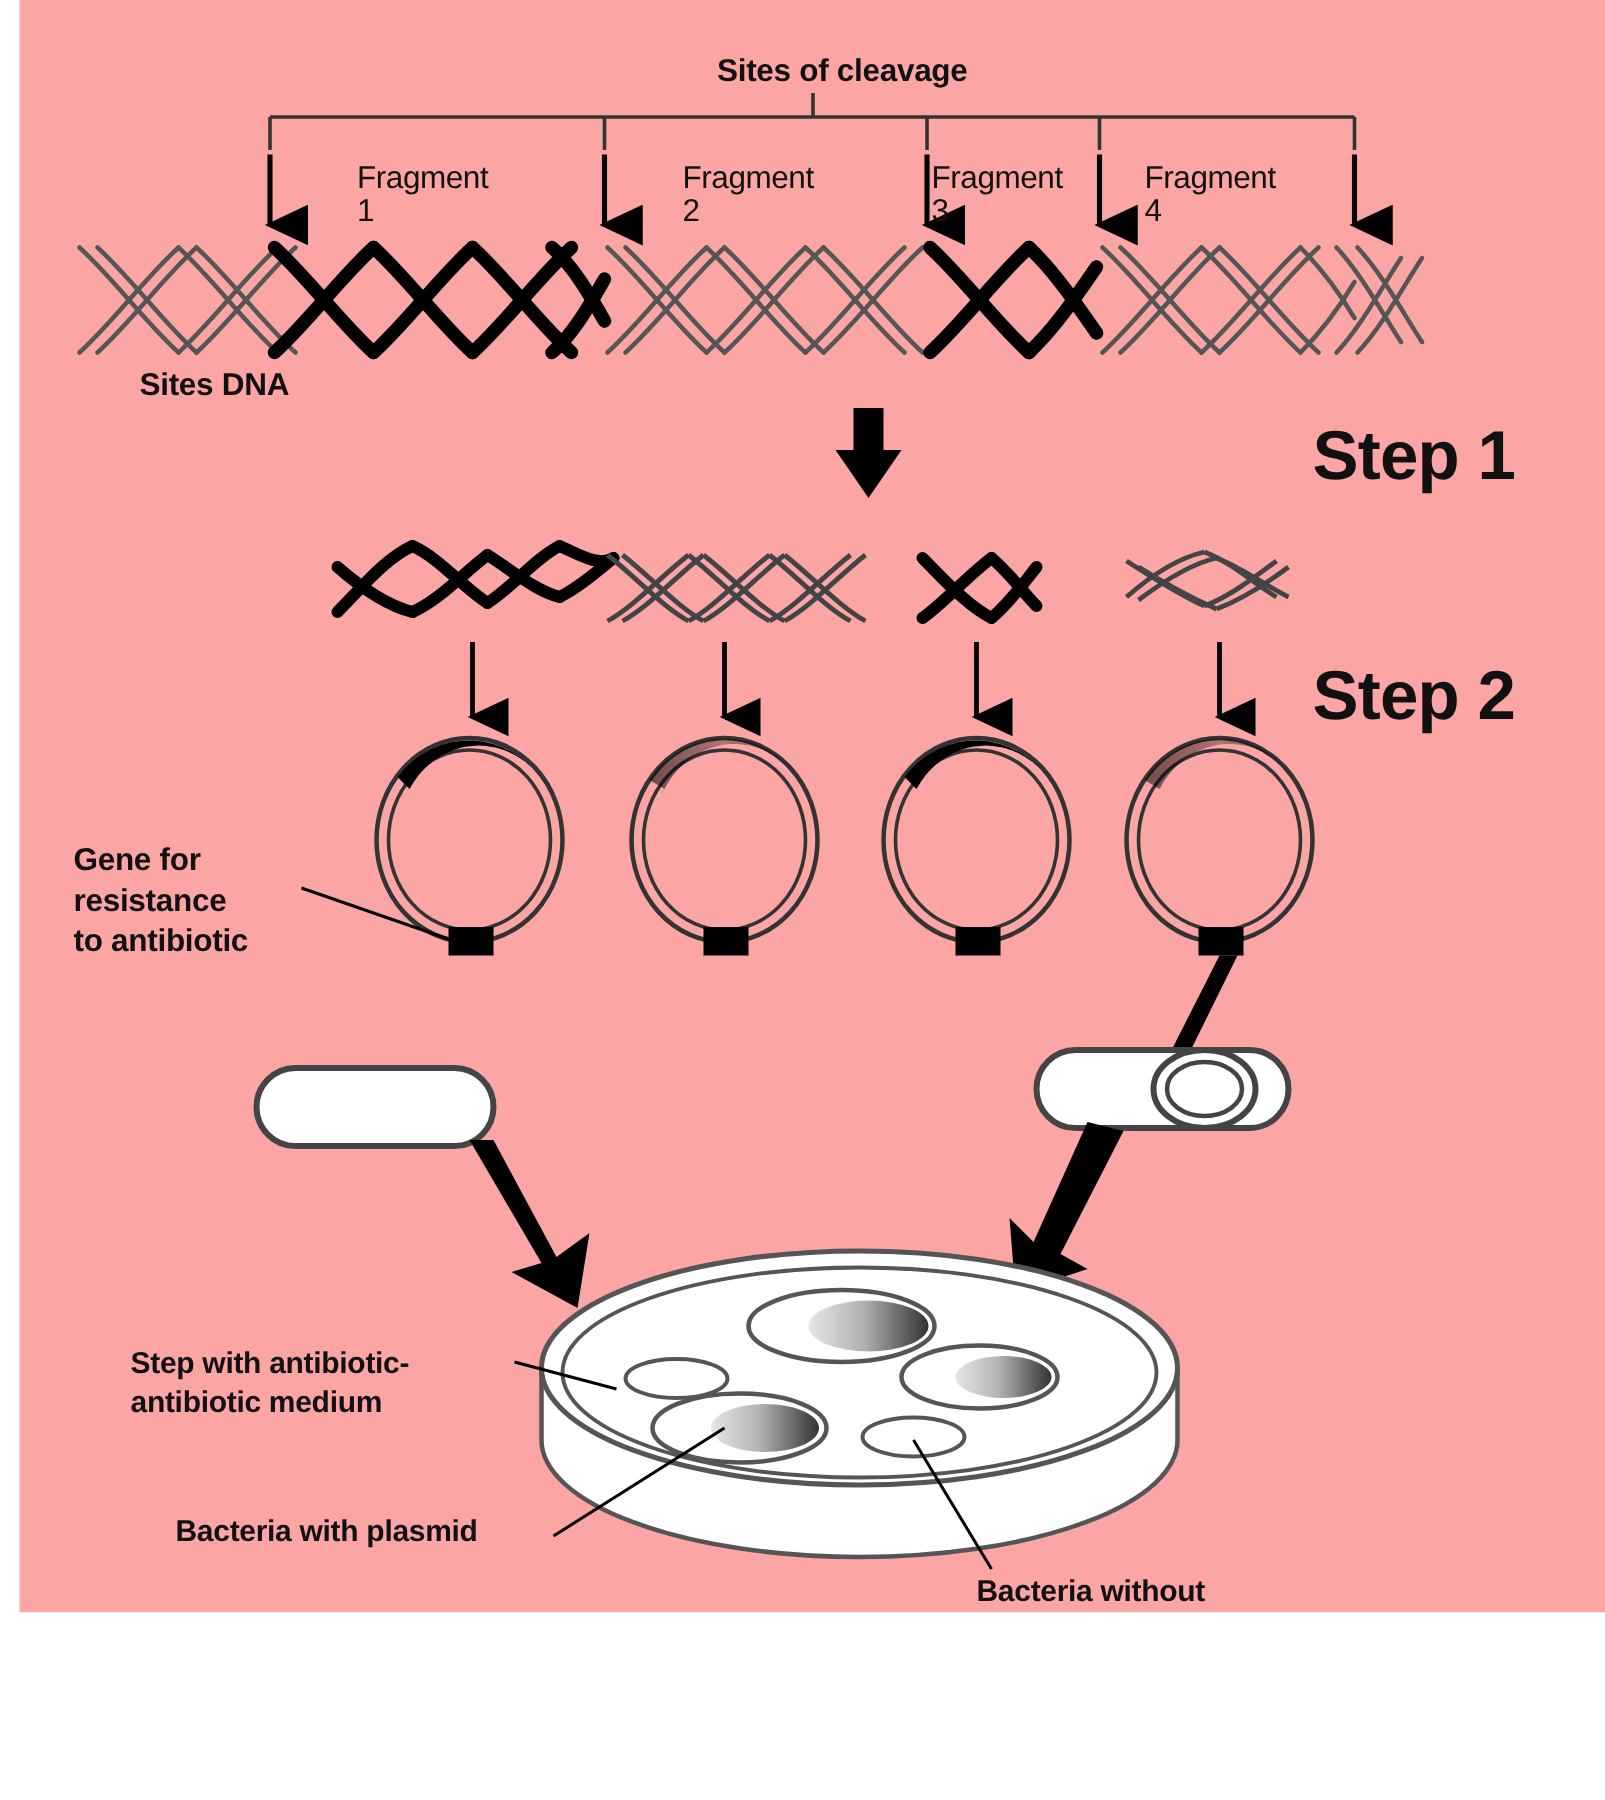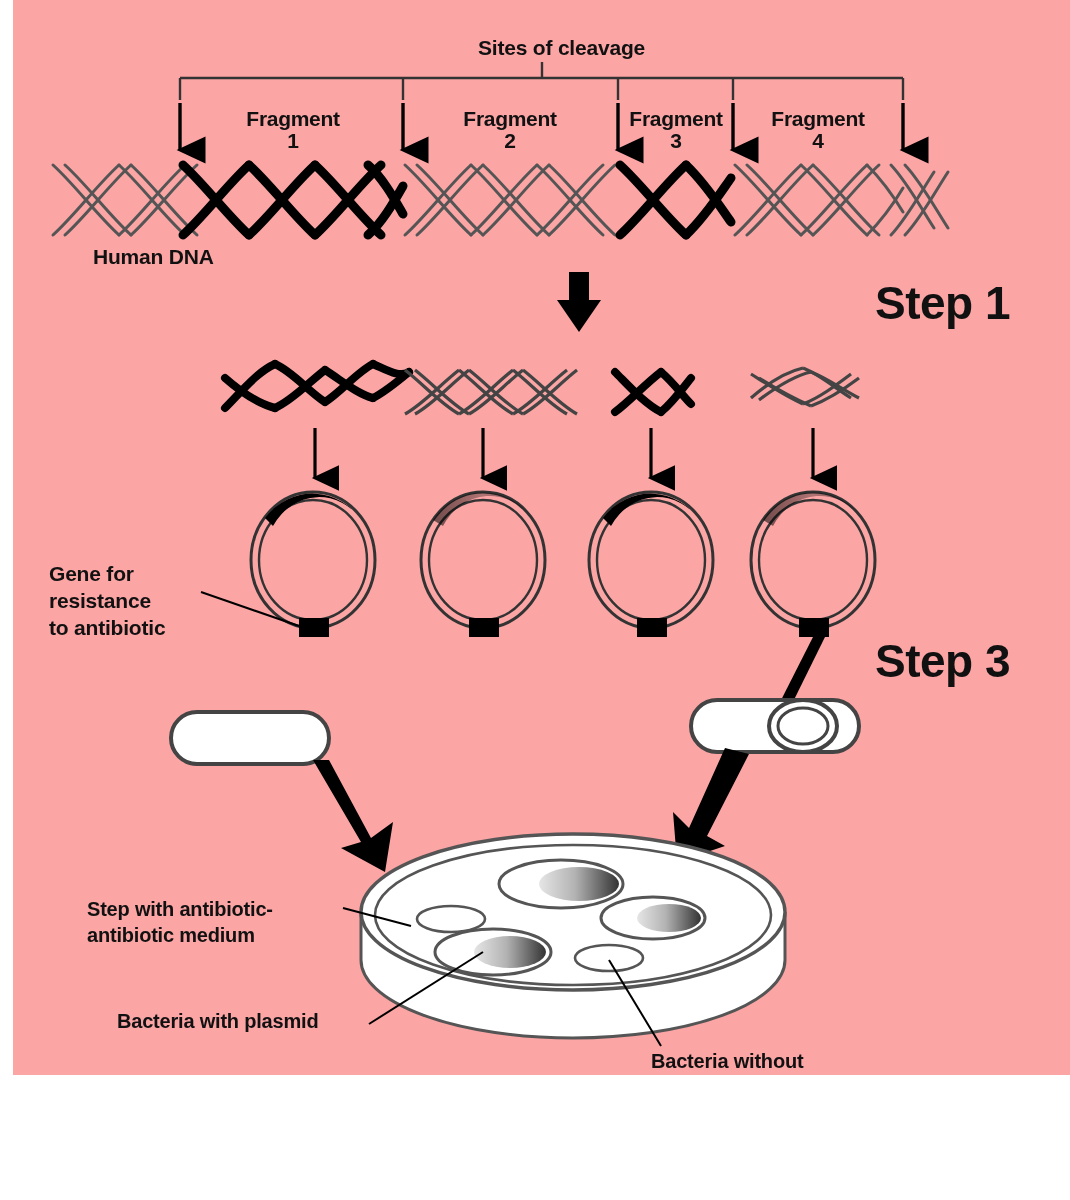--- a/index.html
+++ b/index.html
@@ -32,22 +32,21 @@
     line-height: 1.18;
     color: #111111;
   }
   .lbl-plain {
     font-size: 21px;
     font-weight: 700;
     letter-spacing: -0.2px;
   }
   .lbl-frag {
     font-size: 21px;
-    font-weight: 700;
-    text-align: center;
+    font-weight: 400;
     letter-spacing: -0.3px;
   }
   .lbl-step {
     font-size: 46px;
     font-weight: 700;
     letter-spacing: -0.5px;
   }
   .lbl-small {
     font-size: 20px;
     font-weight: 700;
@@ -315,26 +314,26 @@
 
   <div class="lbl lbl-frag" style="left:442px; top:107px; width:110px;">Fragment</div>
   <div class="lbl lbl-frag" style="left:442px; top:129px; width:110px;">2</div>
 
   <div class="lbl lbl-frag" style="left:608px; top:107px; width:110px;">Fragment</div>
   <div class="lbl lbl-frag" style="left:608px; top:129px; width:110px;">3</div>
 
   <div class="lbl lbl-frag" style="left:750px; top:107px; width:110px;">Fragment</div>
   <div class="lbl lbl-frag" style="left:750px; top:129px; width:110px;">4</div>
 
-  <div class="lbl lbl-plain" style="left:80px; top:245px;">Human DNA</div>
+  <div class="lbl lbl-plain" style="left:80px; top:245px;">Sites DNA</div>
 
   <div class="lbl lbl-step" style="left:862px; top:276px;">Step 1</div>
 
-
-  <div class="lbl lbl-step" style="left:862px; top:634px;">Step 3</div>
+  <div class="lbl lbl-step" style="left:862px; top:436px;">Step 2</div>
+
 
   <div class="lbl lbl-plain" style="left:36px; top:562px;text-align:center;">Gene for</div>
   <div class="lbl lbl-plain" style="left:36px; top:589px;text-align:right;">resistance</div>
   <div class="lbl lbl-plain" style="left:36px; top:616px;">to antibiotic</div>
 
   <div class="lbl lbl-small" style="left:74px; top:898px;">Step with antibiotic-</div>
   <div class="lbl lbl-small" style="left:74px; top:924px;">antibiotic medium</div>
 
   <div class="lbl lbl-small" style="left:104px; top:1010px;">Bacteria with plasmid</div>
 

